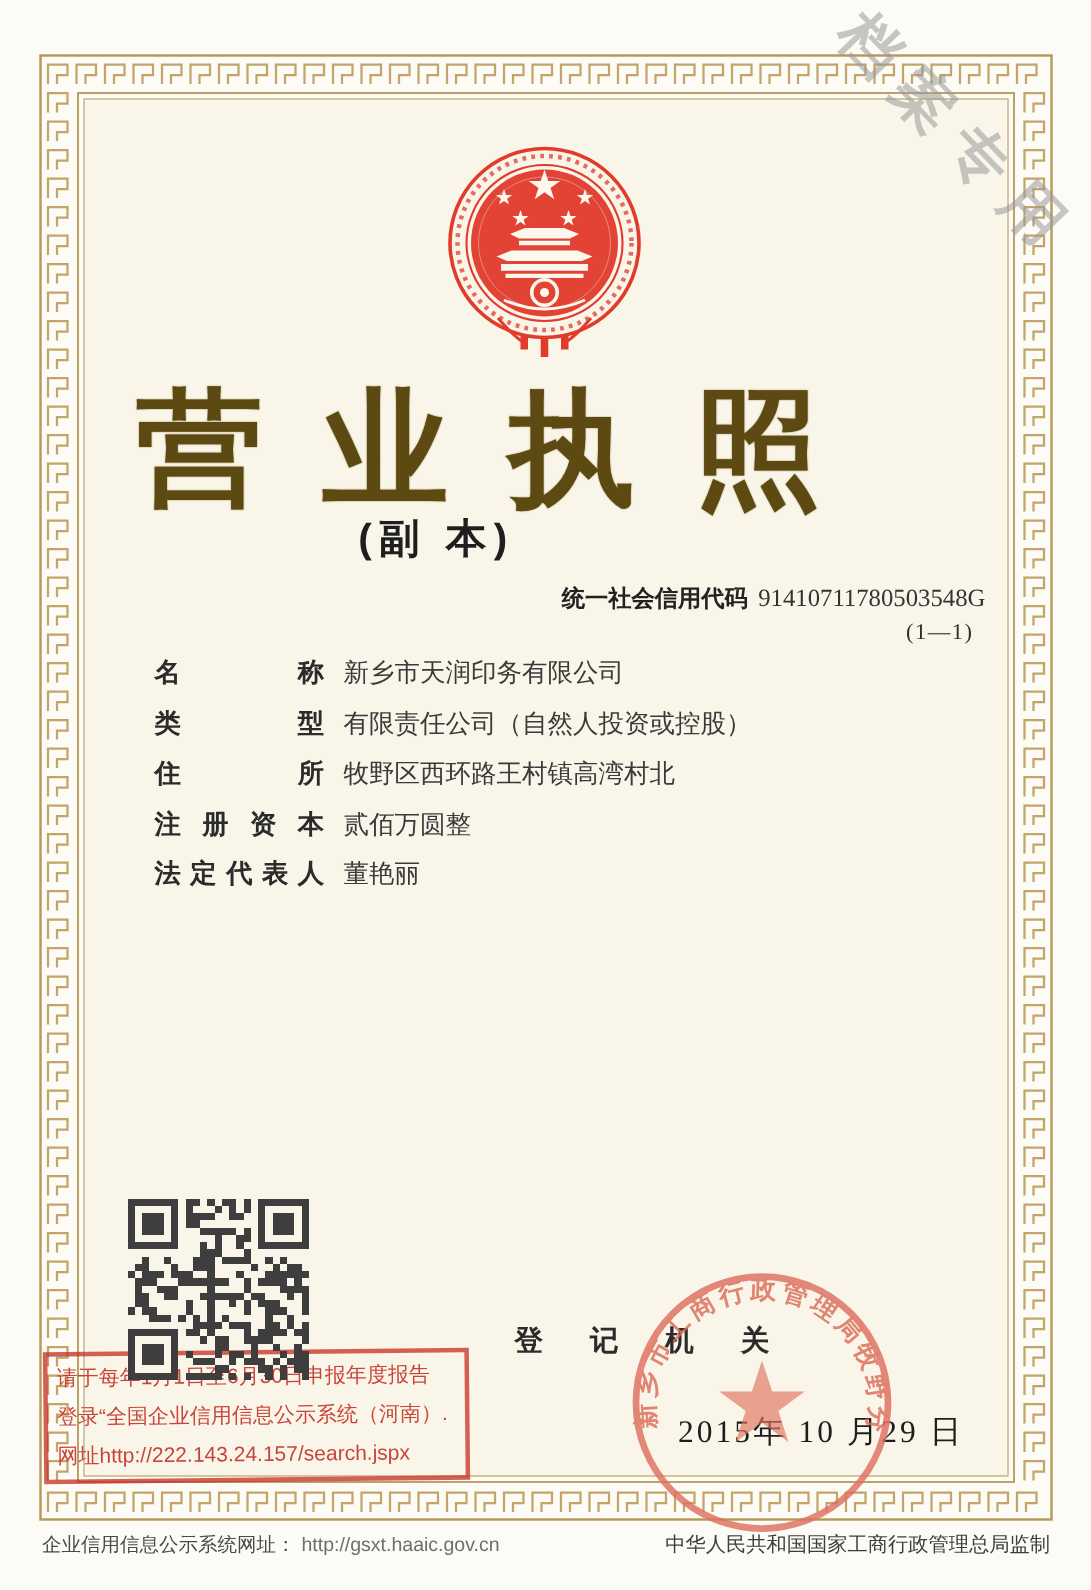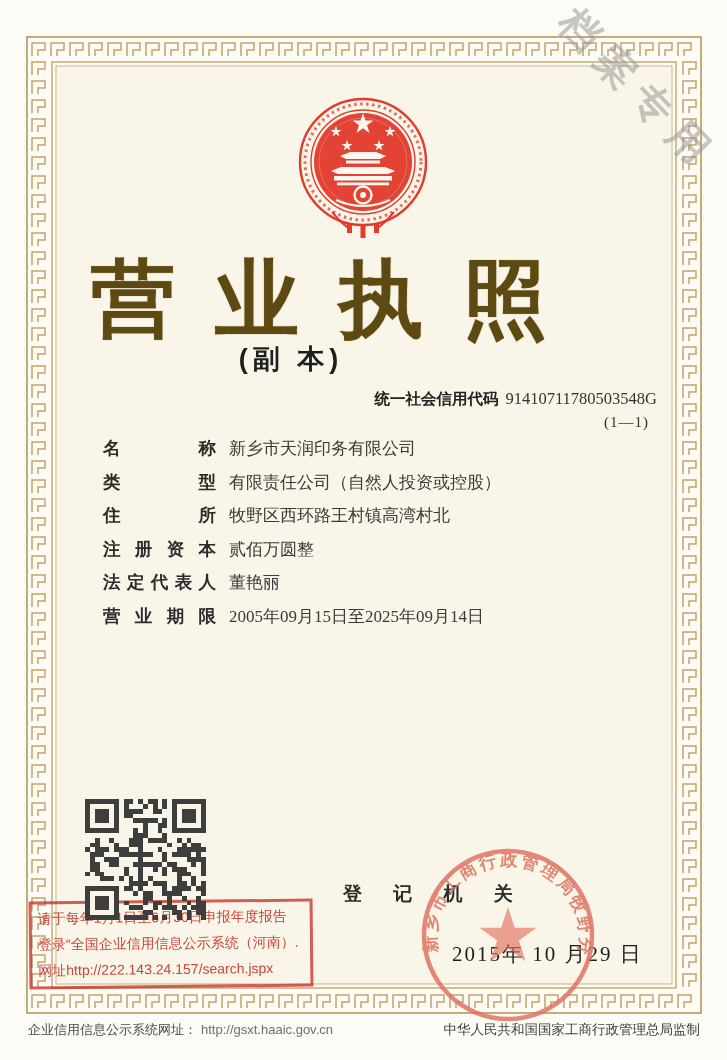--- a/index.html
+++ b/index.html
@@ -325,24 +325,20 @@
     <span class="lbl">住所</span>
     <span class="val">牧野区西环路王村镇高湾村北</span>
   </div>
   <div class="frow">
     <span class="lbl">注册资本</span>
     <span class="val">贰佰万圆整</span>
   </div>
   <div class="frow">
     <span class="lbl">法定代表人</span>
     <span class="val">董艳丽</span>
-  </div>
-  <div class="frow">
-    <span class="lbl">营业期限</span>
-    <span class="val">2005年09月15日至2025年09月14日</span>
   </div>
 </div>
 
 <div class="qr">
   <svg width="121" height="121" viewBox="0 0 25 25" shape-rendering="crispEdges">
     <g class="mods" fill="#3e3e3e">
         <rect x="8" y="0" width="1" height="1"></rect>
         <rect x="9" y="0" width="1" height="1"></rect>
         <rect x="11" y="0" width="1" height="1"></rect>
         <rect x="13" y="0" width="1" height="1"></rect>

